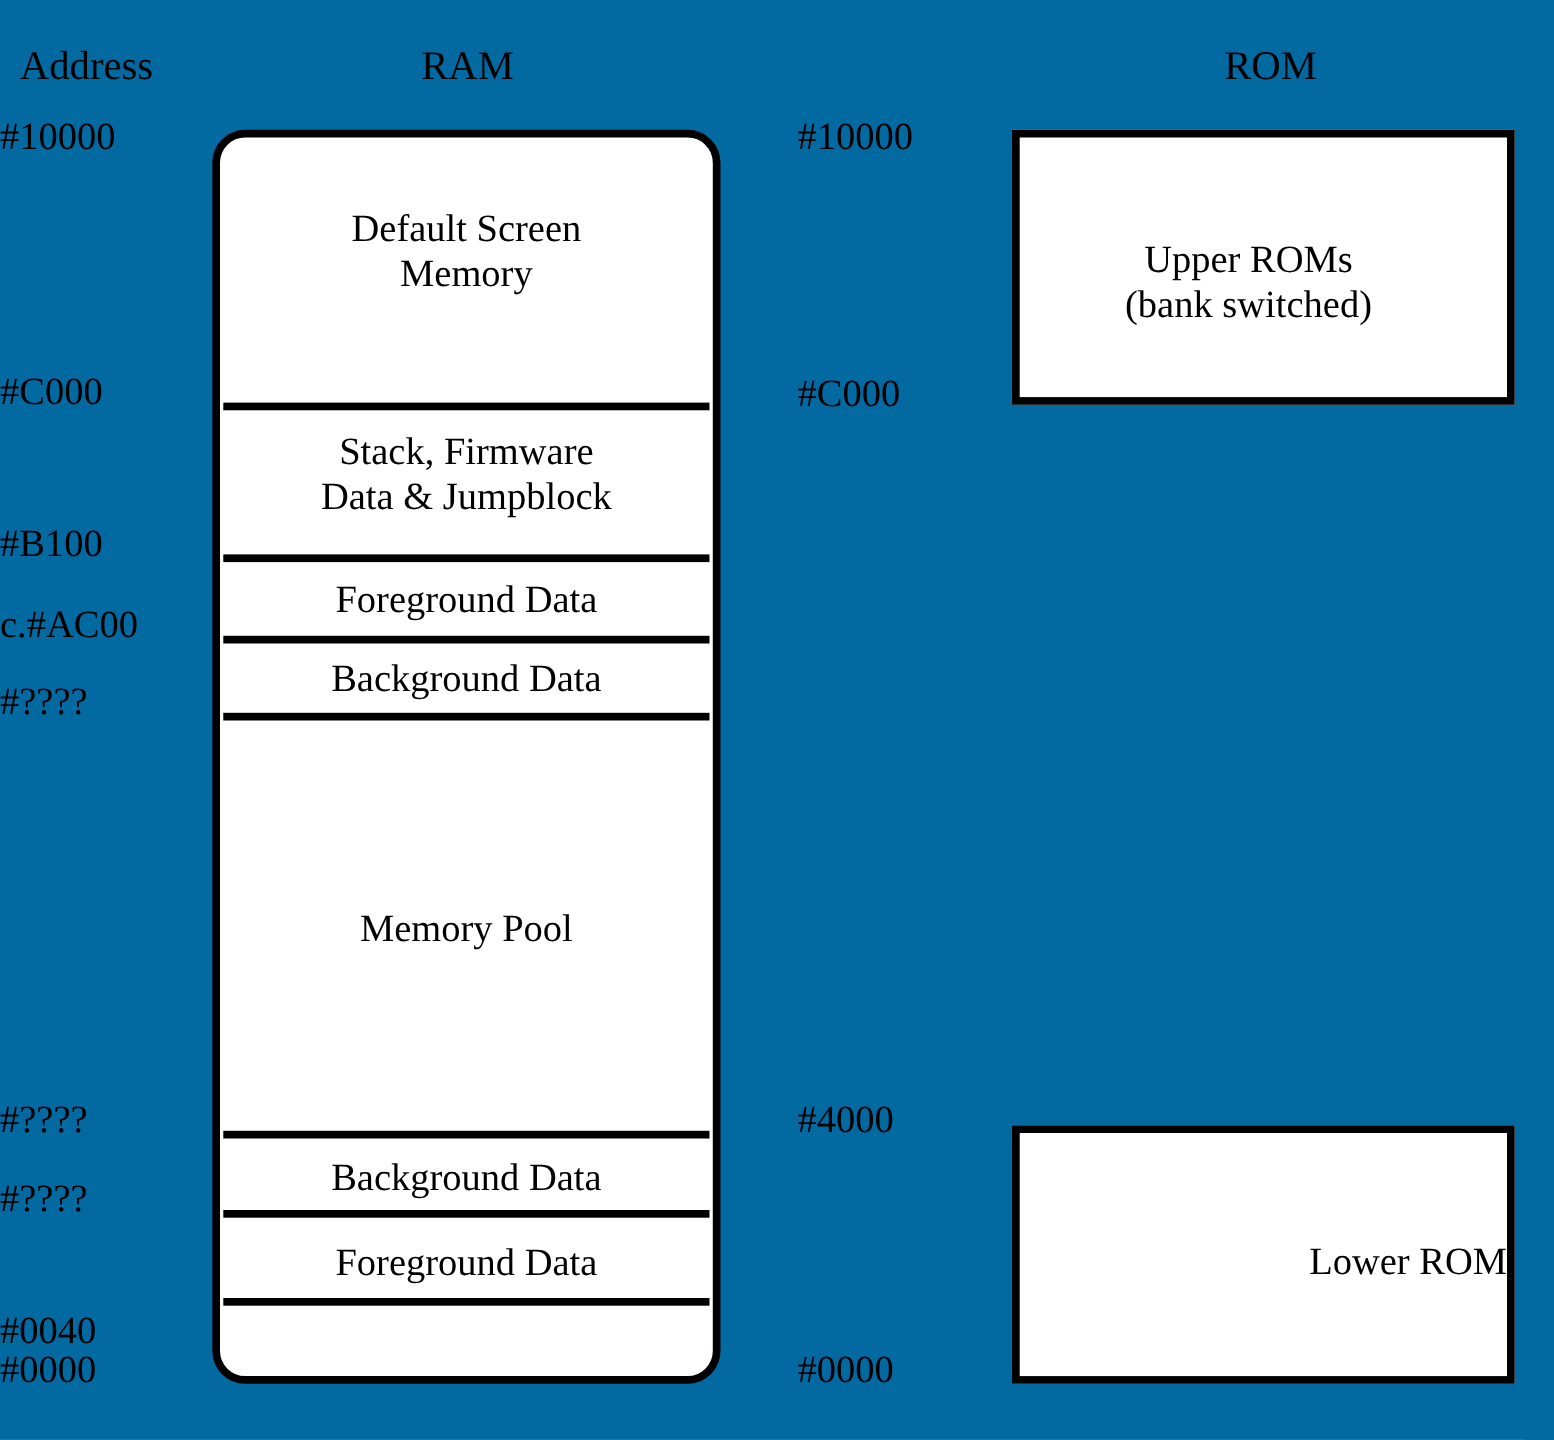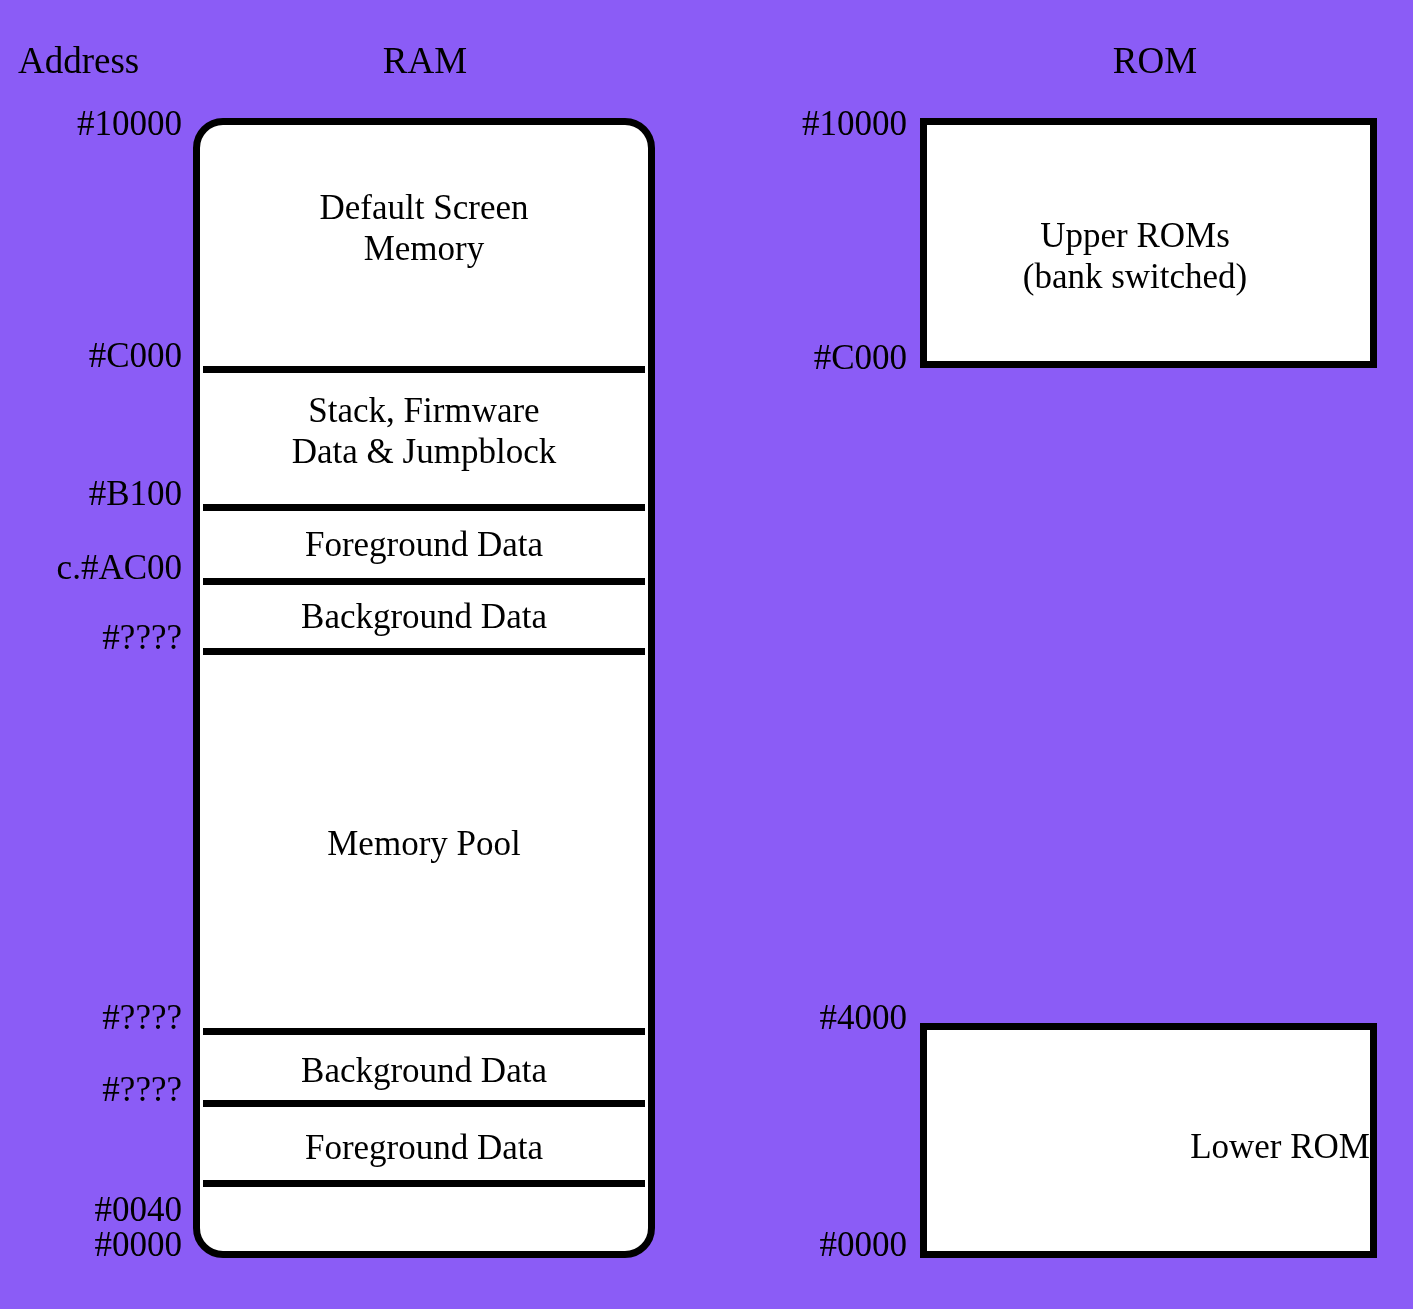--- a/index.html
+++ b/index.html
@@ -9,21 +9,21 @@
     background: #ffffff;
   }
   body {
     font-family: "Liberation Serif", "DejaVu Serif", serif;
     color: #000000;
   }
   #canvas {
     position: relative;
     width: 1413px;
     height: 1309px;
-    background: #8b5cf6;
+    background: #0369a1;
     overflow: hidden;
   }
 
   
   .col-heading {
     position: absolute;
     font-size: 37px;
     line-height: 1;
     white-space: nowrap;
     text-align: center;
@@ -31,21 +31,20 @@
   #heading-address { left: 18px;  top: 42px; text-align: left; }
   #heading-ram     { left: 300px; top: 42px; width: 250px; }
   #heading-rom     { left: 1030px;top: 42px; width: 250px; }
 
   
   .addr-label {
     position: absolute;
     font-size: 35px;
     line-height: 1;
     white-space: nowrap;
-    text-align: right;
     
   }
   .addr-ram { width: 182px; left: 0; }
   .addr-rom { width: 182px; left: 725px; }
 
   
   .mem-box {
     position: absolute;
     box-sizing: border-box;
     border: 7px solid #000000;

